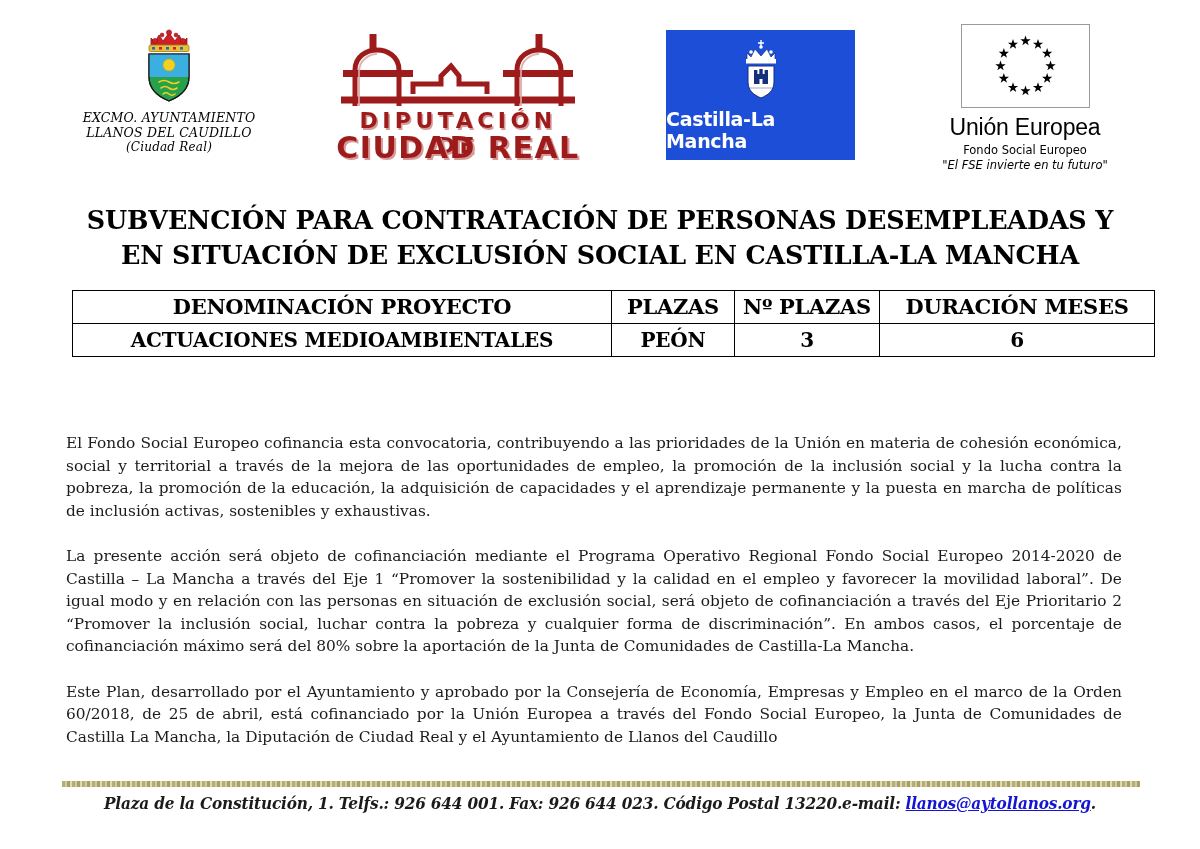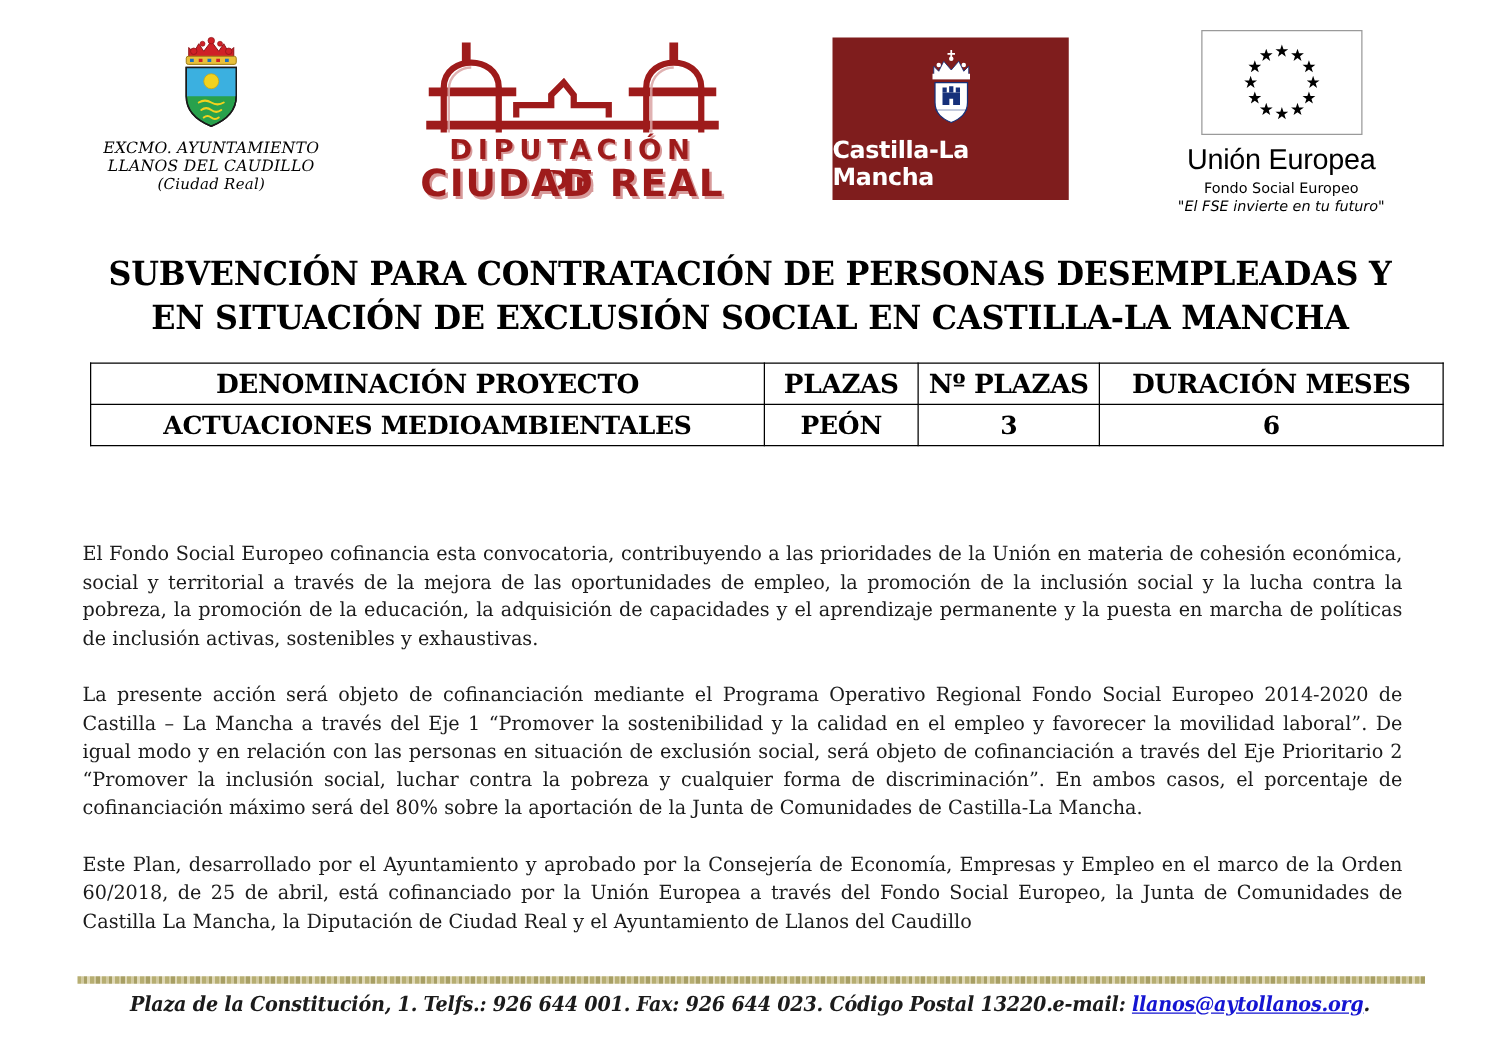--- a/index.html
+++ b/index.html
@@ -82,21 +82,21 @@
     text-shadow: 2px 2px 0 #d79a9a;
   }
 
   
   .clm-logo {
     position: absolute;
     left: 666px;
     top: 30px;
     width: 189px;
     height: 130px;
-    background: #7f1d1d;
+    background: #1d4ed8;
     display: flex;
     flex-direction: column;
     align-items: center;
     justify-content: center;
   }
   .clm-emblem { margin-bottom: 4px; }
   .clm-text {
     font-family: "DejaVu Sans", sans-serif;
     font-weight: bold;
     font-size: 19px;

